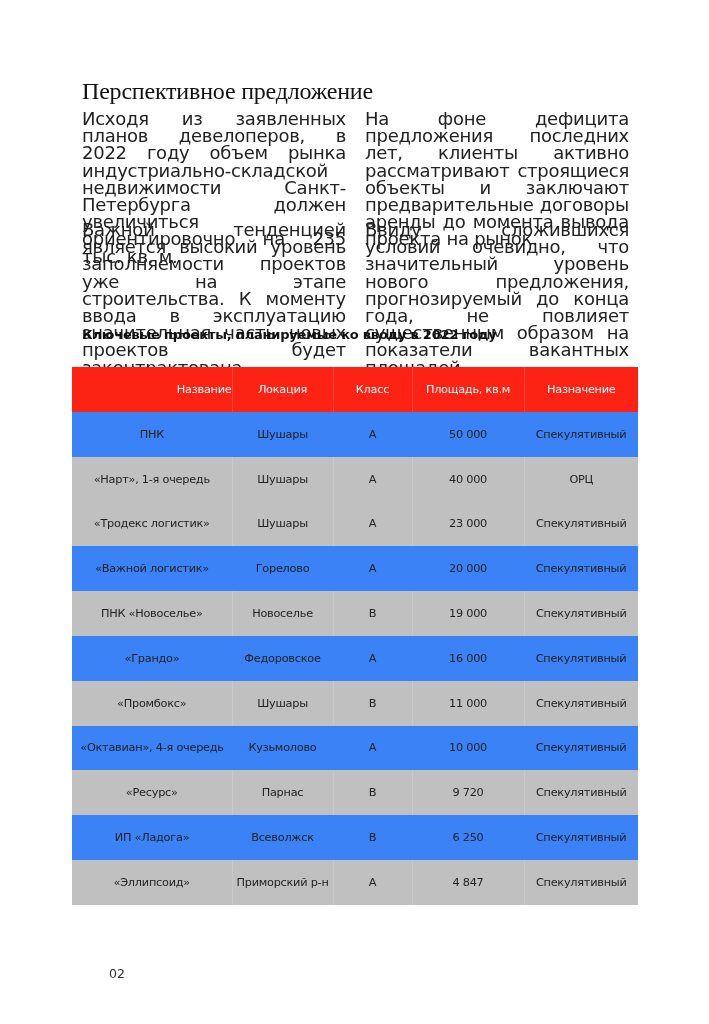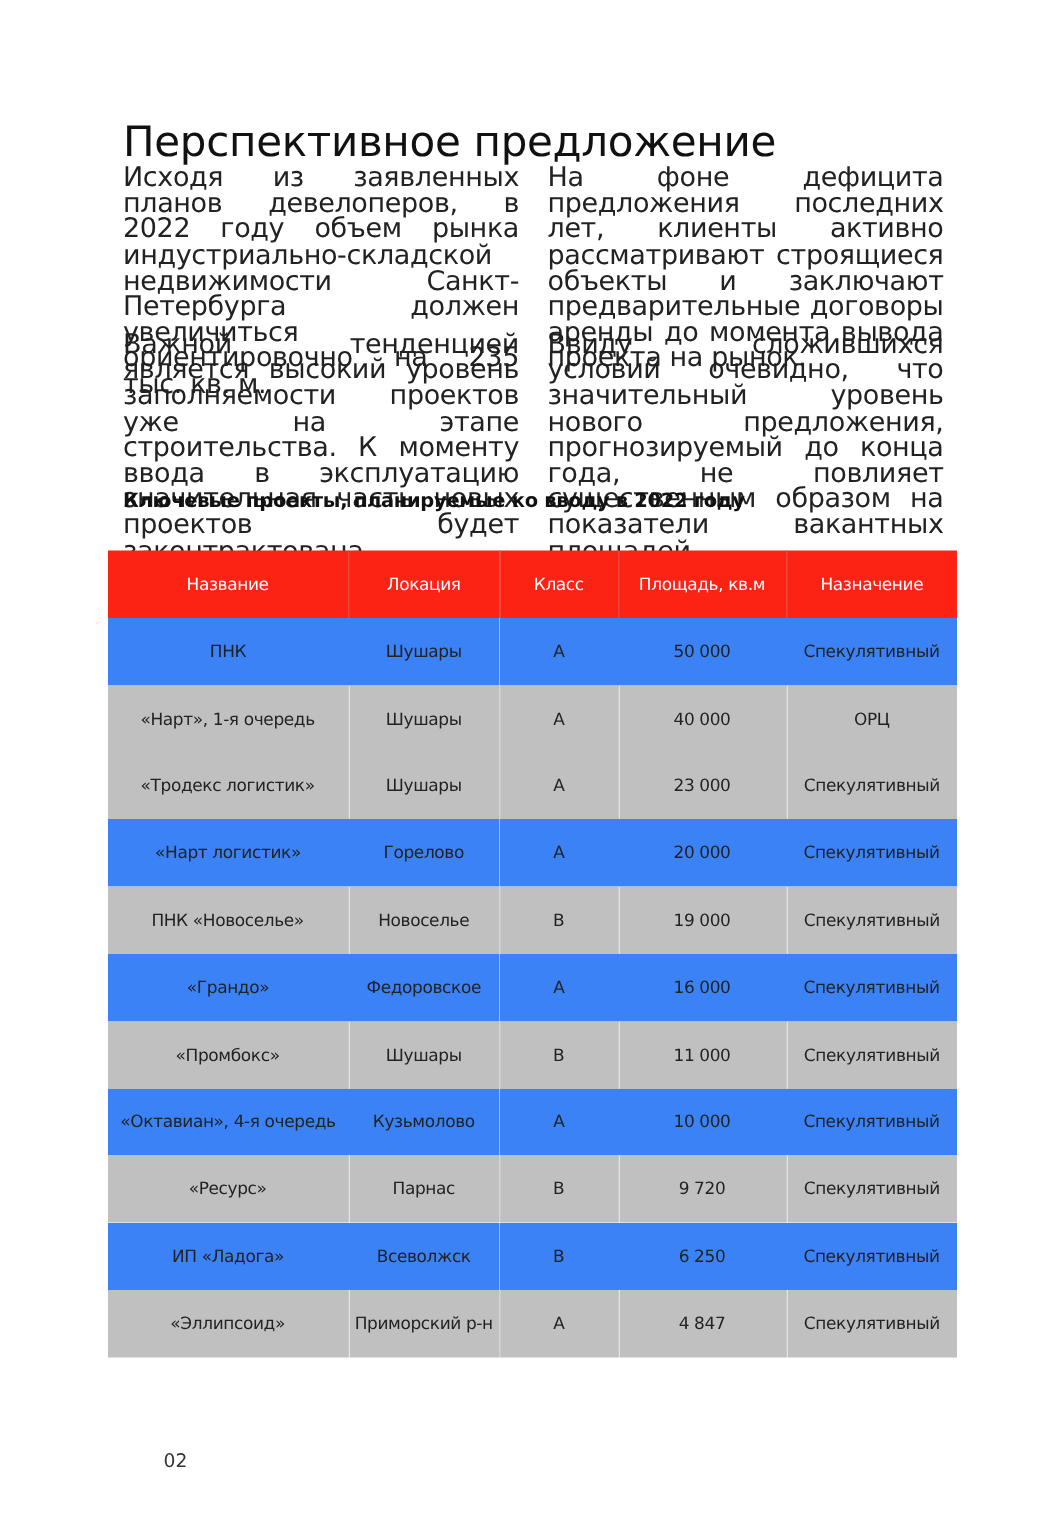--- a/index.html
+++ b/index.html
@@ -1,22 +1,23 @@
 <!DOCTYPE html>
 <html><head>
   <meta charset="utf-8">
   <style>
     * { box-sizing: border-box; margin: 0; padding: 0; }
     html, body { width: 709px; height: 1024px; background: #ffffff; overflow: hidden; }
     body { position: relative; font-family: "DejaVu Sans", sans-serif; color: #1a1a1a; }
 
     .page-title {
       position: absolute; left: 82px; top: 78px;
-      font-size: 28px; font-weight: normal; letter-spacing: -0.2px; color: #111;
+      font-size: 24px; font-weight: normal; letter-spacing: -0.2px; color: #111;
       white-space: nowrap;
+      font-family: Liberation Serif, serif;
     }
     .para {
       position: absolute; width: 264px;
       font-size: 18px; line-height: 17.2px; text-align: justify; color: #222;
       letter-spacing: -0.25px;
     }
     .p1 { left: 82px; top: 110px; }
     .p2 { left: 365px; top: 110px; }
     .p3 { left: 82px; top: 221px; }
     .p4 { left: 365px; top: 221px; }
@@ -35,21 +36,21 @@
     table.projects col.c2 { width: 101px; }
     table.projects col.c3 { width: 79px; }
     table.projects col.c4 { width: 112px; }
     table.projects col.c5 { width: 114px; }
 
     table.projects thead tr { background: #fc2314; height: 45px; }
     table.projects th {
       color: #ffffff; font-weight: normal; text-align: center; vertical-align: middle;
       border-left: 1px solid #f0473b;
     }
-    table.projects th:first-child { border-left: none; }
+    table.projects th:first-child { border-left: none; text-align: right; }
 
     table.projects tbody tr { height: 44.8px; }
     table.projects tbody tr.odd { background: #3b82f6; }
     table.projects tbody tr.even { background: #c0c0c0; }
     table.projects td {
       text-align: center; vertical-align: middle; color: #222;
       white-space: nowrap; overflow: hidden;
     }
     table.projects tbody tr.even td { border-left: 1px solid #c9c9c9; }
     table.projects tbody tr.even td:first-child { border-left: none; }
@@ -104,21 +105,21 @@
       <td>ОРЦ</td>
     </tr>
     <tr class="even">
       <td>«Тродекс логистик»</td>
       <td>Шушары</td>
       <td>A</td>
       <td>23 000</td>
       <td>Спекулятивный</td>
     </tr>
     <tr class="odd">
-      <td>«Нарт логистик»</td>
+      <td>«Важной логистик»</td>
       <td>Горелово</td>
       <td>A</td>
       <td>20 000</td>
       <td>Спекулятивный</td>
     </tr>
     <tr class="even">
       <td>ПНК «Новоселье»</td>
       <td>Новоселье</td>
       <td>B</td>
       <td>19 000</td>

